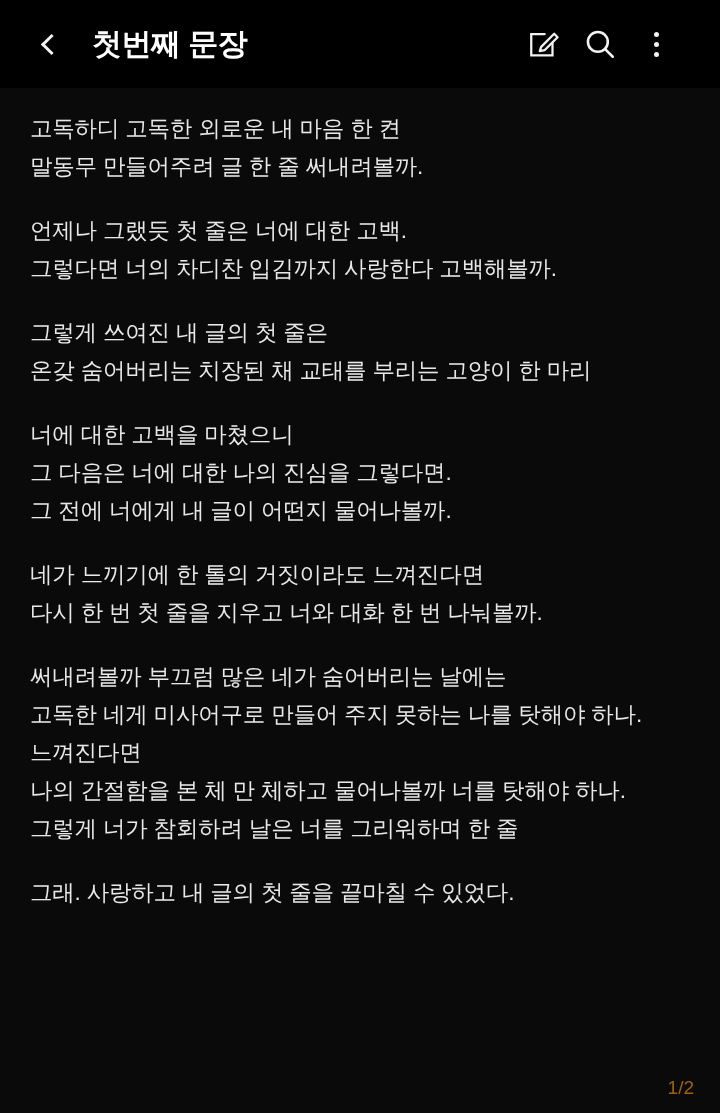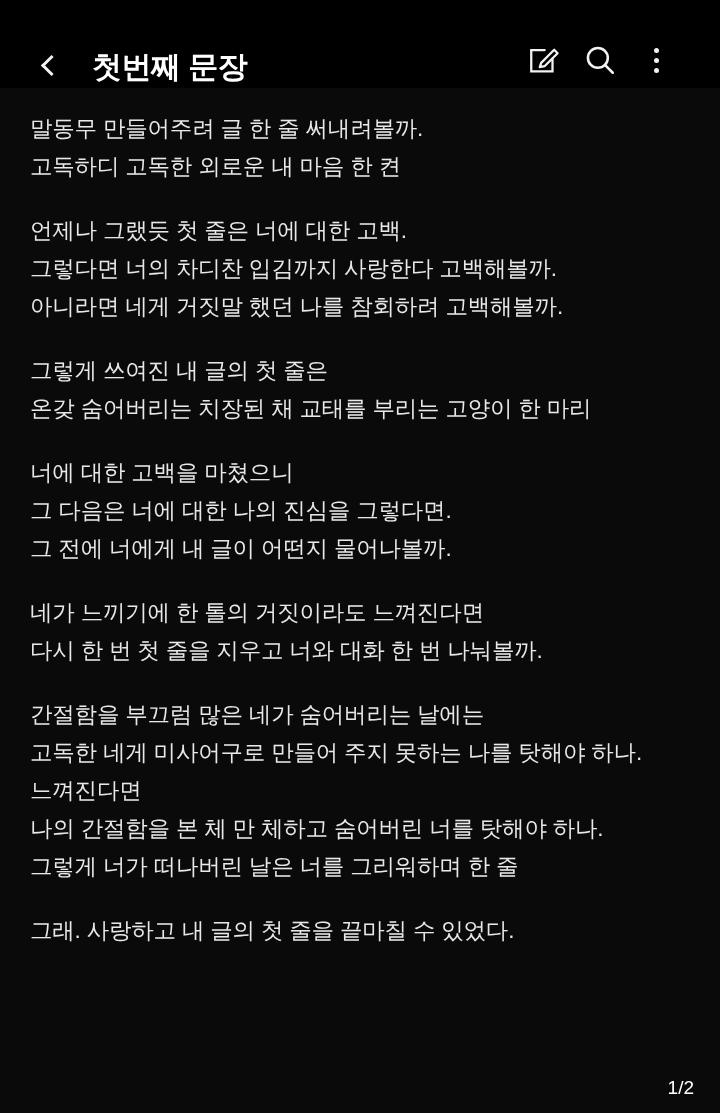--- a/index.html
+++ b/index.html
@@ -17,21 +17,21 @@
     background: #0a0a0a;
     display: flex;
     flex-direction: column;
   }
   
   .appbar {
     height: 88px;
     flex: 0 0 88px;
     background: #000000;
     display: flex;
-    align-items: flex-end;
+    align-items: center;
     padding: 0 36px 0 26px;
   }
   .back-btn {
     width: 46px;
     height: 46px;
     display: flex;
     align-items: center;
     justify-content: center;
     flex: 0 0 auto;
   }
@@ -92,21 +92,21 @@
     color: #e8e8e8;
     font-size: 22.5px;
     line-height: 38px;
     white-space: nowrap;
     letter-spacing: -0.2px;
   }
   .pageno {
     position: absolute;
     right: 26px;
     bottom: 14px;
-    color: #ffffff;
+    color: #a16207;
     font-size: 19px;
   }
 </style>
 </head>
 <body>
 
 <div class="screen">
 
   <div class="appbar">
     <div class="back-btn">
@@ -130,52 +130,51 @@
     <div class="kebab">
       <i></i>
       <i></i>
       <i></i>
     </div>
   </div>
 
   <div class="content">
 
     <div class="para">
+      <div class="line">고독하디 고독한 외로운 내 마음 한 켠</div>
       <div class="line">말동무 만들어주려 글 한 줄 써내려볼까.</div>
-      <div class="line">고독하디 고독한 외로운 내 마음 한 켠</div>
     </div>
 
     <div class="para">
       <div class="line">언제나 그랬듯 첫 줄은 너에 대한 고백.</div>
       <div class="line">그렇다면 너의 차디찬 입김까지 사랑한다 고백해볼까.</div>
-      <div class="line">아니라면 네게 거짓말 했던 나를 참회하려 고백해볼까.</div>
     </div>
 
     <div class="para">
       <div class="line">그렇게 쓰여진 내 글의 첫 줄은</div>
       <div class="line">온갖 숨어버리는 치장된 채 교태를 부리는 고양이 한 마리</div>
     </div>
 
     <div class="para">
       <div class="line">너에 대한 고백을 마쳤으니</div>
       <div class="line">그 다음은 너에 대한 나의 진심을 그렇다면.</div>
       <div class="line">그 전에 너에게 내 글이 어떤지 물어나볼까.</div>
     </div>
 
     <div class="para">
       <div class="line">네가 느끼기에 한 톨의 거짓이라도 느껴진다면</div>
       <div class="line">다시 한 번 첫 줄을 지우고 너와 대화 한 번 나눠볼까.</div>
     </div>
 
     <div class="para">
-      <div class="line">간절함을 부끄럼 많은 네가 숨어버리는 날에는</div>
+      <div class="line">써내려볼까 부끄럼 많은 네가 숨어버리는 날에는</div>
       <div class="line">고독한 네게 미사어구로 만들어 주지 못하는 나를 탓해야 하나.</div>
       <div class="line">느껴진다면</div>
-      <div class="line">나의 간절함을 본 체 만 체하고 숨어버린 너를 탓해야 하나.</div>
-      <div class="line">그렇게 너가 떠나버린 날은 너를 그리워하며 한 줄</div>
+      <div class="line">나의 간절함을 본 체 만 체하고 물어나볼까 너를 탓해야 하나.</div>
+      <div class="line">그렇게 너가 참회하려 날은 너를 그리워하며 한 줄</div>
     </div>
 
     <div class="para">
       <div class="line">그래. 사랑하고 내 글의 첫 줄을 끝마칠 수 있었다.</div>
     </div>
 
     <div class="pageno">1/2</div>
   </div>
 
 </div>

